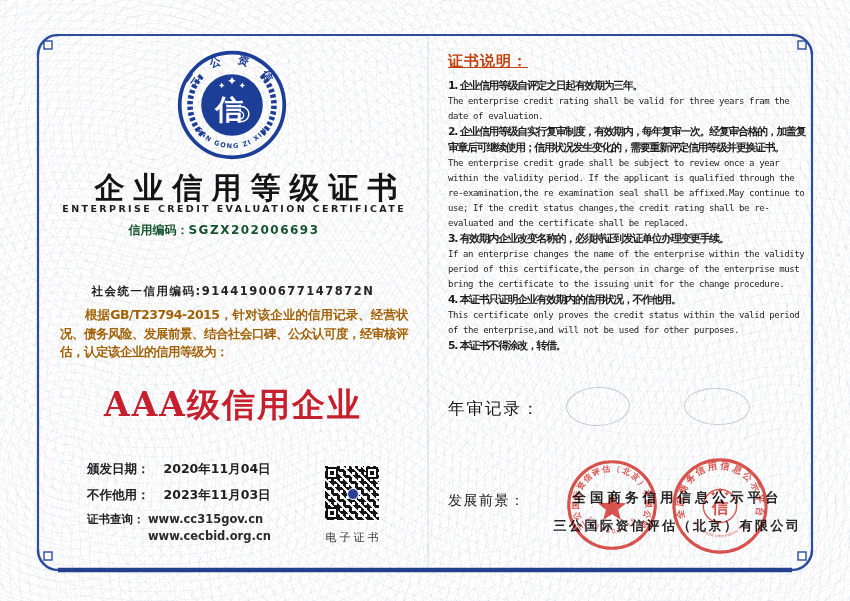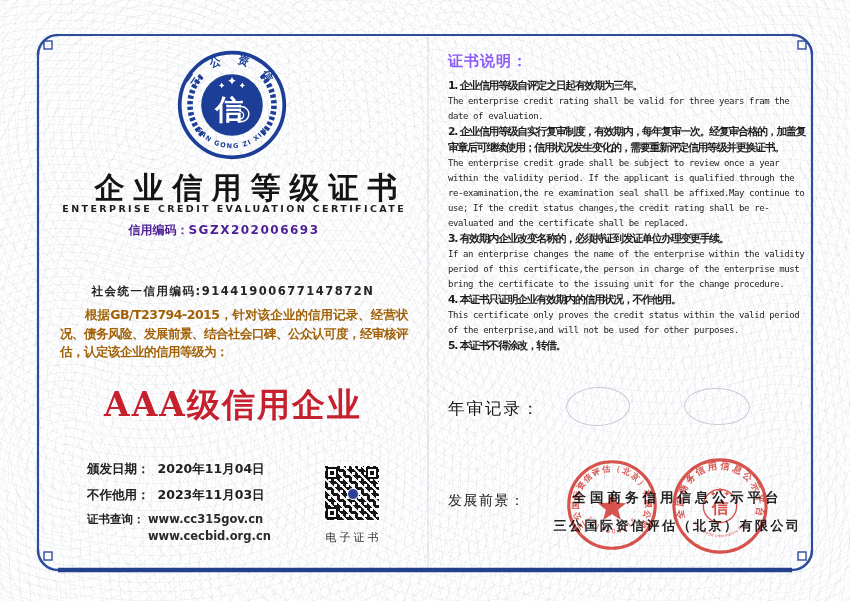--- a/index.html
+++ b/index.html
@@ -21,34 +21,34 @@
         background:linear-gradient(to right, rgba(60,70,100,0.06), rgba(60,70,100,0.12), rgba(60,70,100,0.06));}
 
   
   .logo{position:absolute;left:176px;top:49px;}
   .title{position:absolute;left:38px;top:168px;width:416px;margin:0;text-align:center;
          font-family:"DejaVu Serif","Liberation Serif",serif;font-weight:bold;color:#141414;
          font-size:30px;letter-spacing:9px;text-indent:9px;}
   .subtitle{position:absolute;left:38px;top:203px;width:390px;text-align:center;
             font-weight:bold;color:#1d1d1d;font-size:9.5px;letter-spacing:2.4px;text-indent:2.4px;}
   .credit-no{position:absolute;left:38px;top:222px;width:372px;text-align:center;
-             font-weight:bold;color:#4c1d95;font-size:12px;}
+             font-weight:bold;color:#14532d;font-size:12px;}
   .credit-no .sp{letter-spacing:1.5px;}
   .company{position:absolute;left:38px;top:245px;width:390px;text-align:center;
            font-weight:bold;color:#e02a2c;font-size:22px;letter-spacing:1px;}
   .uscc{position:absolute;left:38px;top:284px;width:390px;text-align:center;
         font-weight:bold;color:#242424;font-size:11.5px;letter-spacing:1.5px;}
   .body-par{position:absolute;left:60px;top:306px;width:348px;margin:0;
             font-weight:bold;color:#a16207;font-size:12.5px;letter-spacing:-0.5px;
             line-height:18.5px;text-indent:2em;text-align:justify;}
   .rating{position:absolute;left:38px;top:383px;width:390px;text-align:center;
           font-family:"DejaVu Serif","Liberation Serif",serif;font-weight:bold;
           color:#c6202e;font-size:33px;letter-spacing:2px;}
   .kv{position:absolute;font-size:12.5px;font-weight:bold;color:#202020;}
-  .kv .k{margin-right:8px;}
+  .kv .k{margin-right:14px;}
   .lab-issue{left:87px;top:461px;}
   .lab-valid{left:87px;top:487px;}
   .lab-query{left:87px;top:512px;font-size:11.5px;}
   .url{position:absolute;left:148px;font-size:11.5px;font-weight:bold;color:#2a2a2a;}
   .url1{top:512px;} .url2{top:529px;}
 
   .qr{position:absolute;left:325px;top:466px;width:54px;height:54px;background:#fff;
       box-shadow:0 0 0 1px #fff;
       background-image:
         repeating-linear-gradient(45deg, rgba(255,255,255,0.92) 0 2px, transparent 2px 7px),
@@ -58,21 +58,21 @@
   .qr .f::after{content:"";position:absolute;inset:2px;background:#111;}
   .qr .f.tl{left:1px;top:1px;} .qr .f.tr{right:1px;top:1px;} .qr .f.bl{left:1px;bottom:1px;}
   .qr .dot{position:absolute;left:22px;top:22px;width:10px;height:10px;background:#2c3f97;
            border:1px solid #fff;border-radius:50%;}
   .qr-caption{position:absolute;left:314px;top:530px;width:76px;text-align:center;
               font-family:"DejaVu Serif","Liberation Serif",serif;color:#333;
               font-size:11px;letter-spacing:3px;text-indent:3px;}
 
   
   .r-heading{position:absolute;left:448px;top:52px;font-size:15px;font-weight:bold;
-             color:#8b5cf6;letter-spacing:1px;}
+             color:#c2410c;letter-spacing:1px;text-decoration:underline;}
   .r-text{position:absolute;left:448px;top:78px;width:364px;}
   .r-text p{margin:0;}
   .r-text .zh{font-size:10.8px;font-weight:bold;color:#1d1d1d;letter-spacing:-1.2px;line-height:16px;}
   .r-text .en{font-family:"DejaVu Sans Mono","Liberation Mono",monospace;
               font-size:9px;letter-spacing:-0.4px;color:#222;line-height:15px;}
   .annual-label{position:absolute;left:448px;top:398px;font-size:16.5px;color:#161616;letter-spacing:2px;}
   .oval{position:absolute;border:1.2px solid #c6cbd6;border-radius:50%;}
   .o1{left:566px;top:387px;width:62px;height:37px;transform:rotate(-2deg);}
   .o2{left:684px;top:388px;width:64px;height:35px;transform:rotate(2deg);}
   .issuer-label{position:absolute;left:448px;top:492px;font-size:14px;color:#1c1c1c;letter-spacing:1.5px;}

